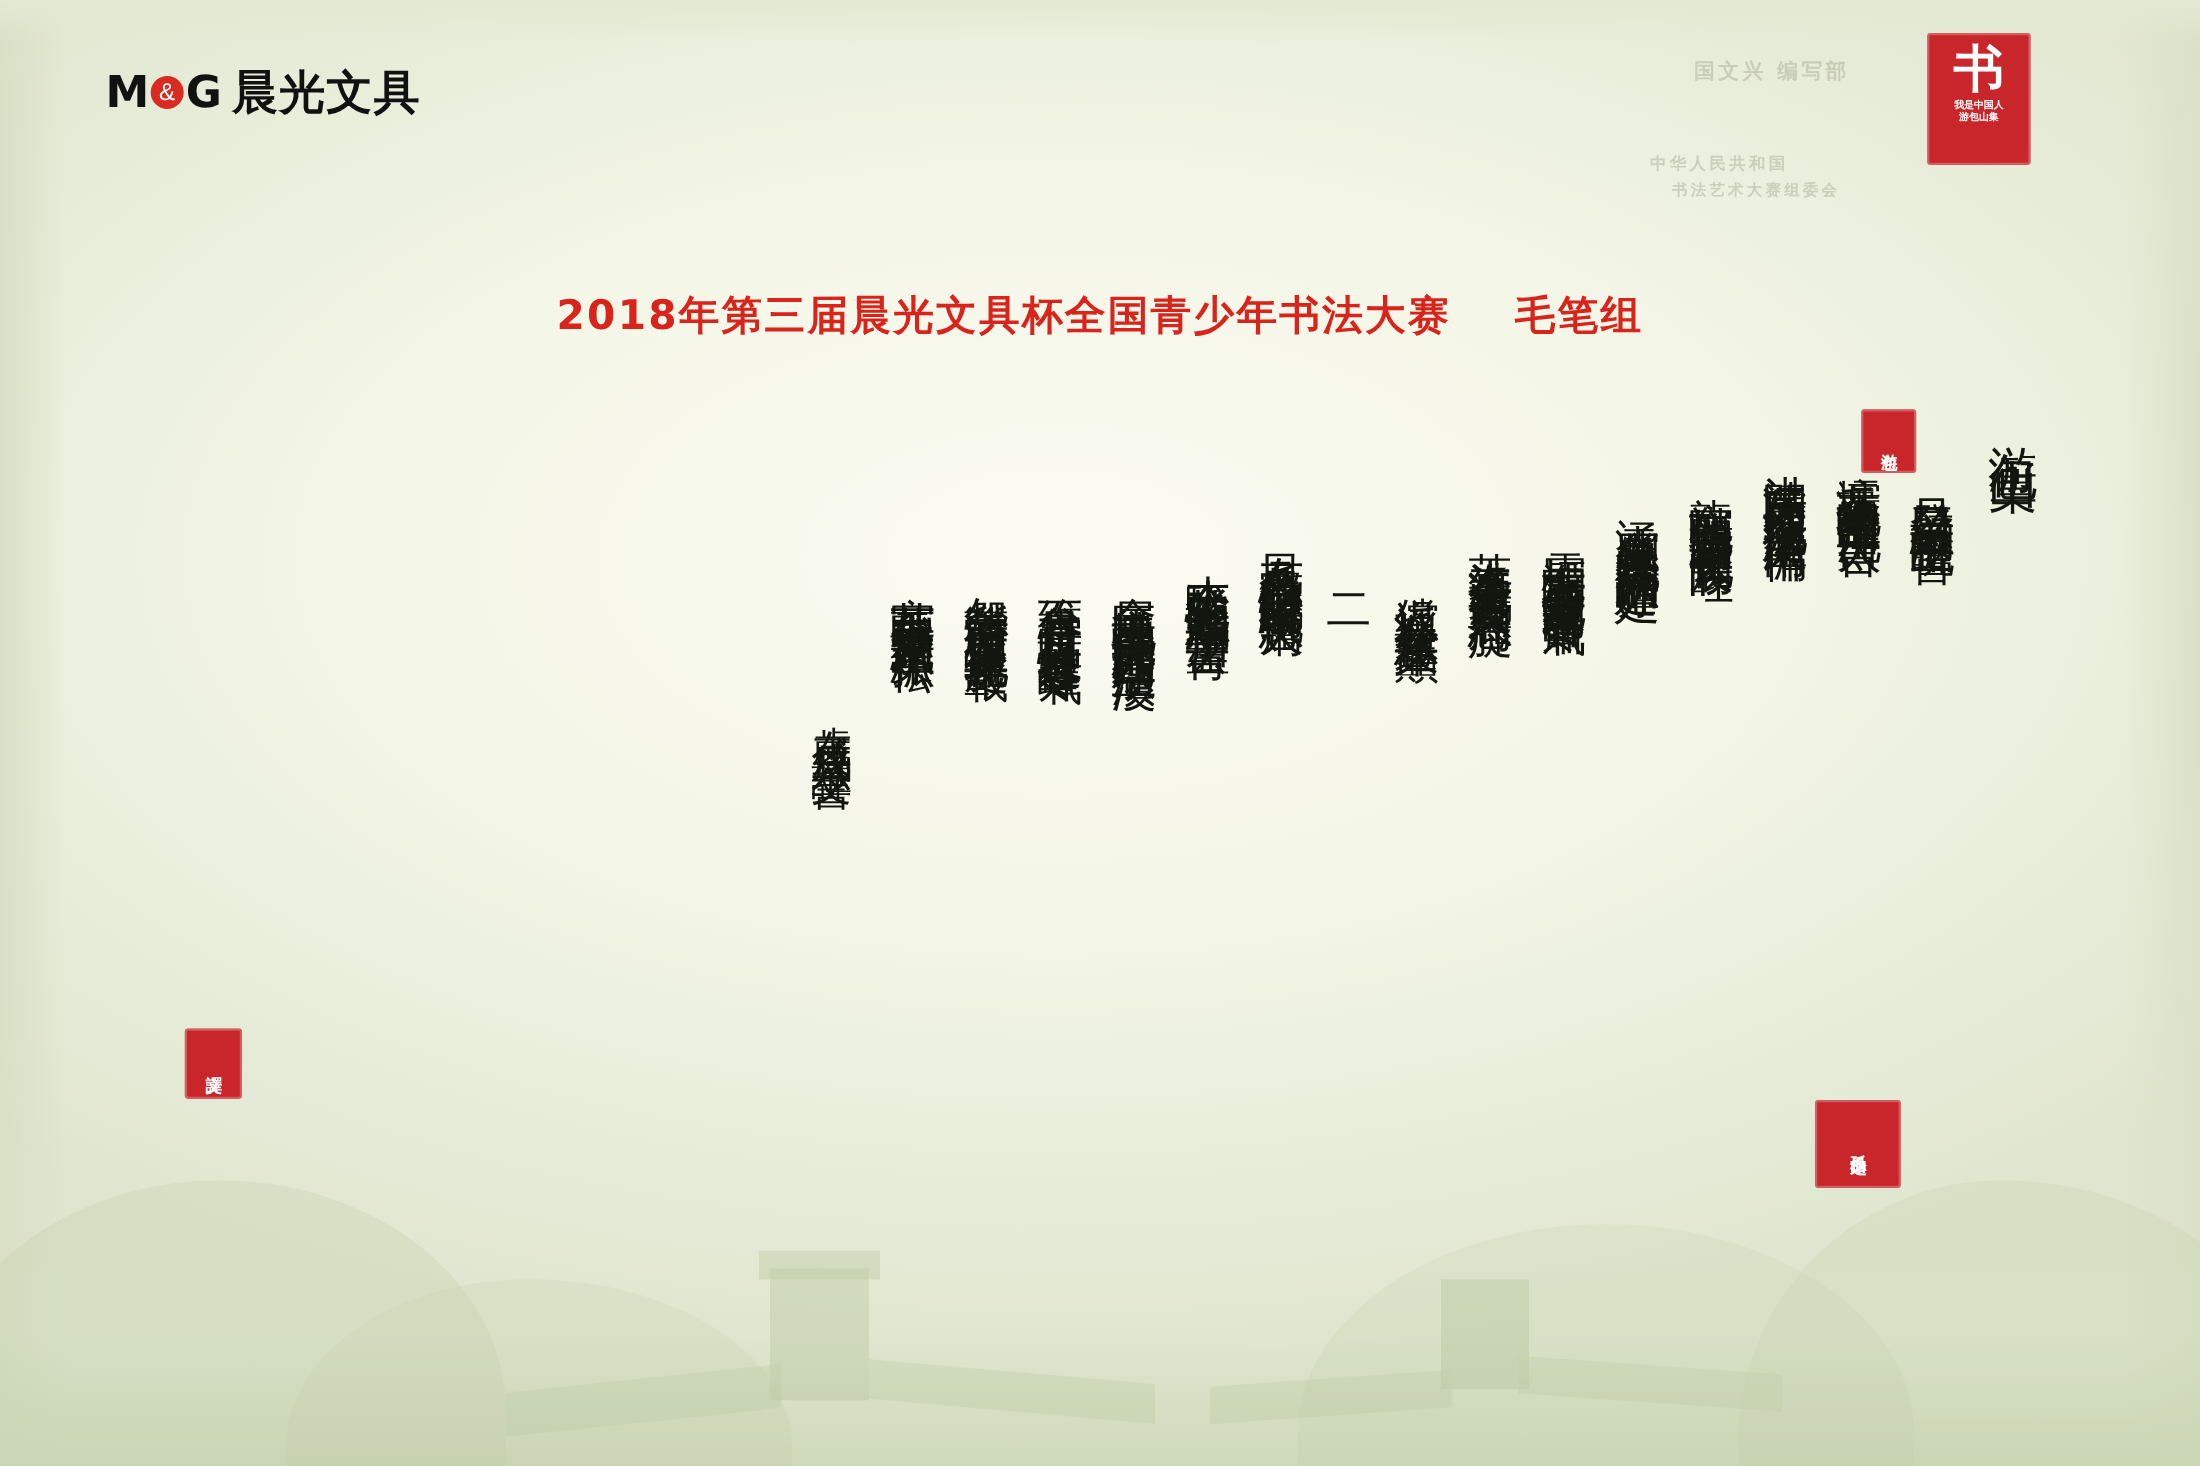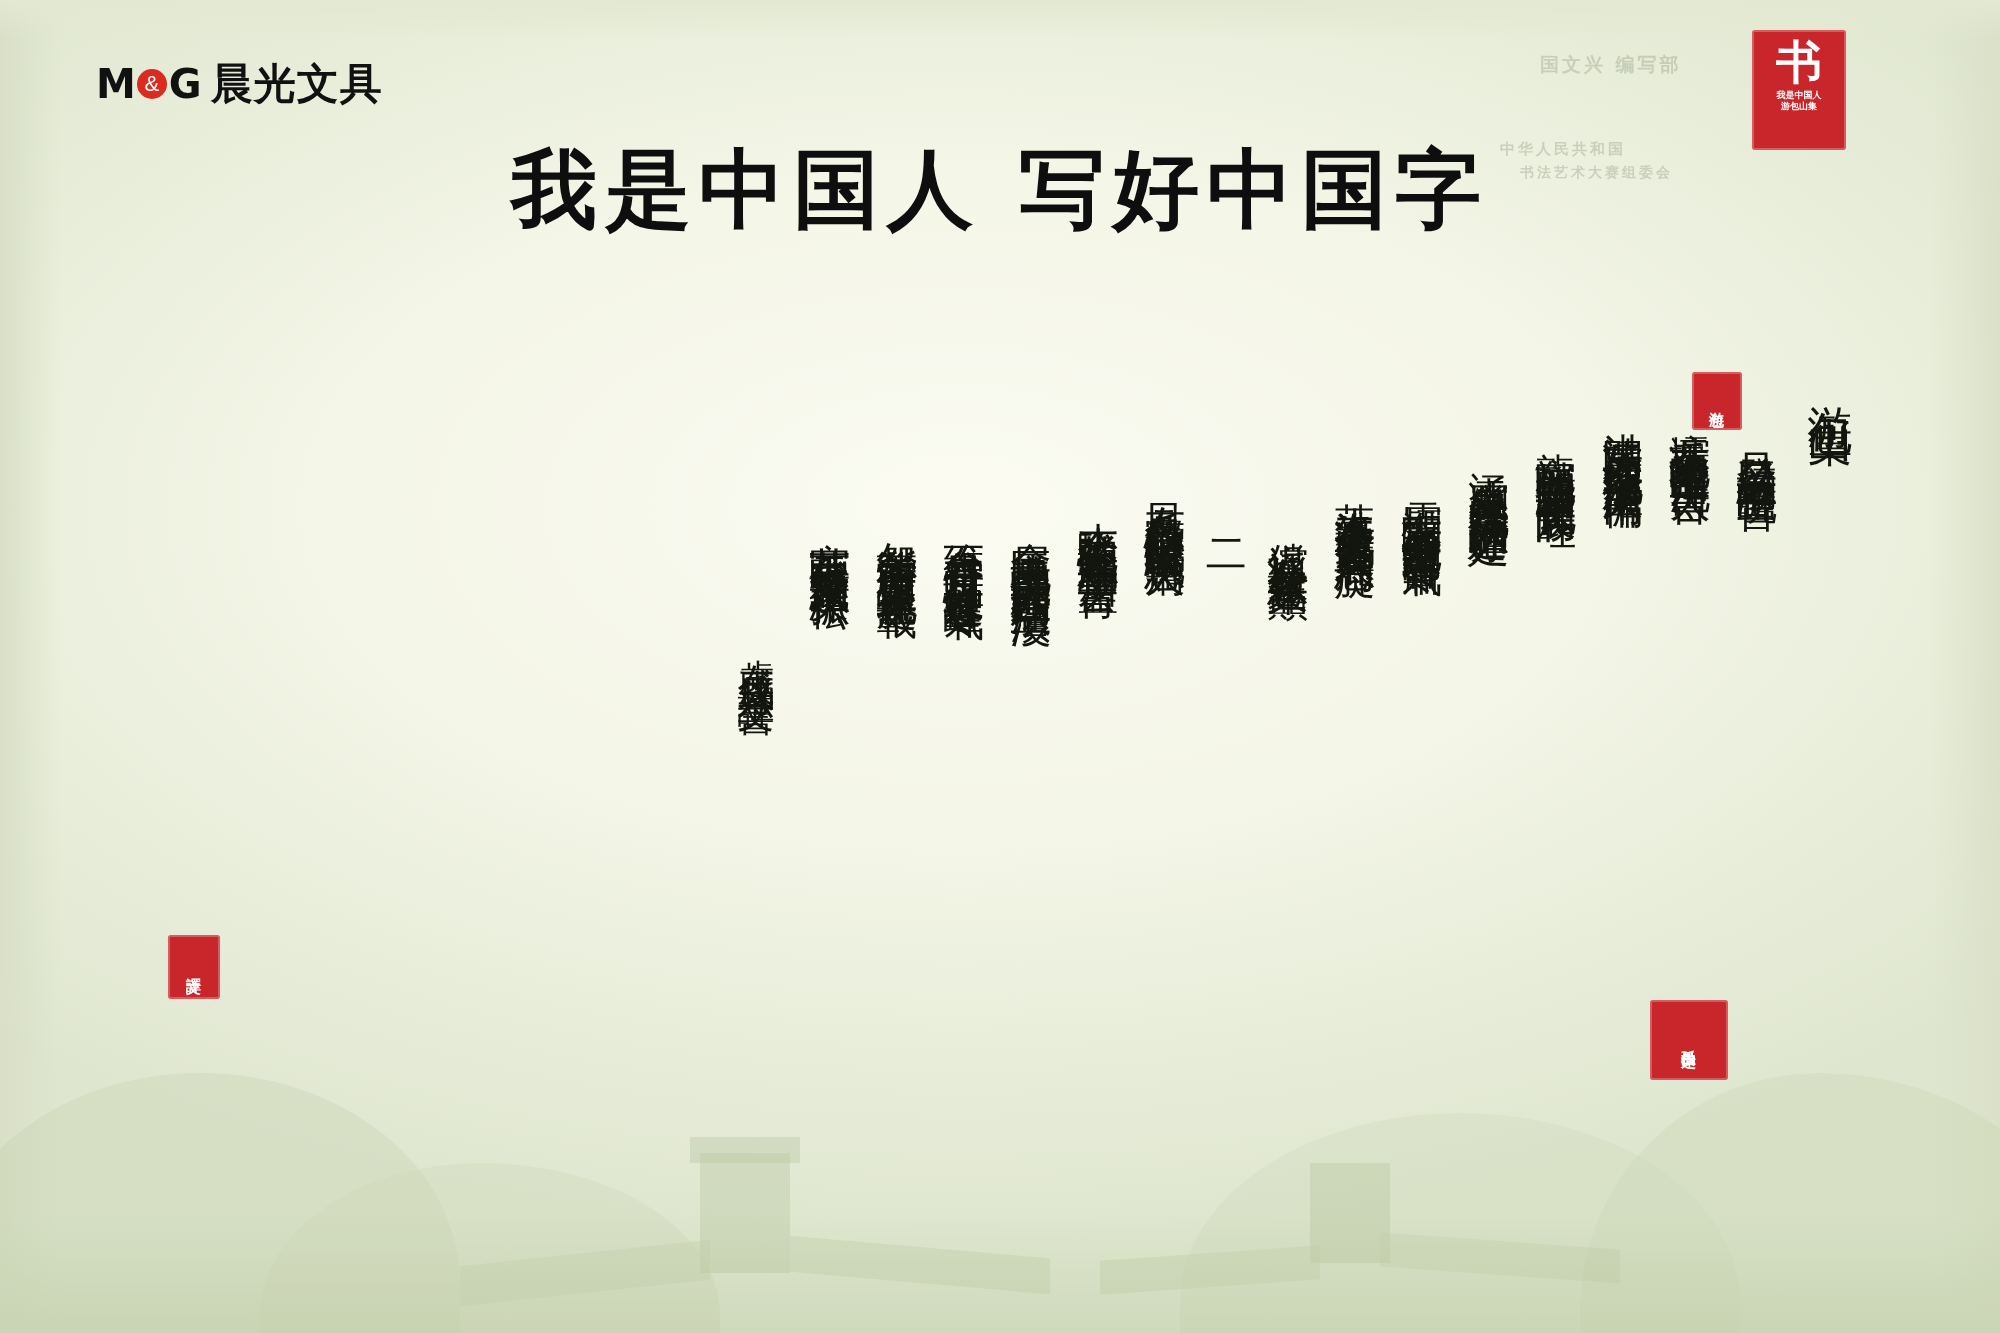--- a/index.html
+++ b/index.html
@@ -260,21 +260,23 @@
   <div class="ghost-block" style="left:1500px; top:140px; font-size:15px;">中华人民共和国</div>
   <div class="ghost-block" style="left:1520px; top:164px; font-size:14px;">书法艺术大赛组委会</div>
 
   <div class="logo">
     <span class="logo-mark">M</span>
     <span class="logo-amp">&amp;</span>
     <span class="logo-mark">G</span>
     <span class="logo-cn">晨光文具</span>
   </div>
 
-  <div class="headline">我是中国人  写好中国字</div>
+  <div class="subline">
+    <span>2018年第三届晨光文具杯全国青少年书法大赛</span><span class="group">毛笔组</span>
+  </div>
 
   <div class="seal seal-logo">
     <span class="big">书</span>
     <span class="small">我是中国人</span>
     <span class="small">游包山集</span>
   </div>
   <div class="seal seal-sq seal-title">游包</div>
   <div class="seal seal-sq seal-bottom">孤松之印</div>
   <div class="seal seal-sq seal-sign">譯文</div>
 

